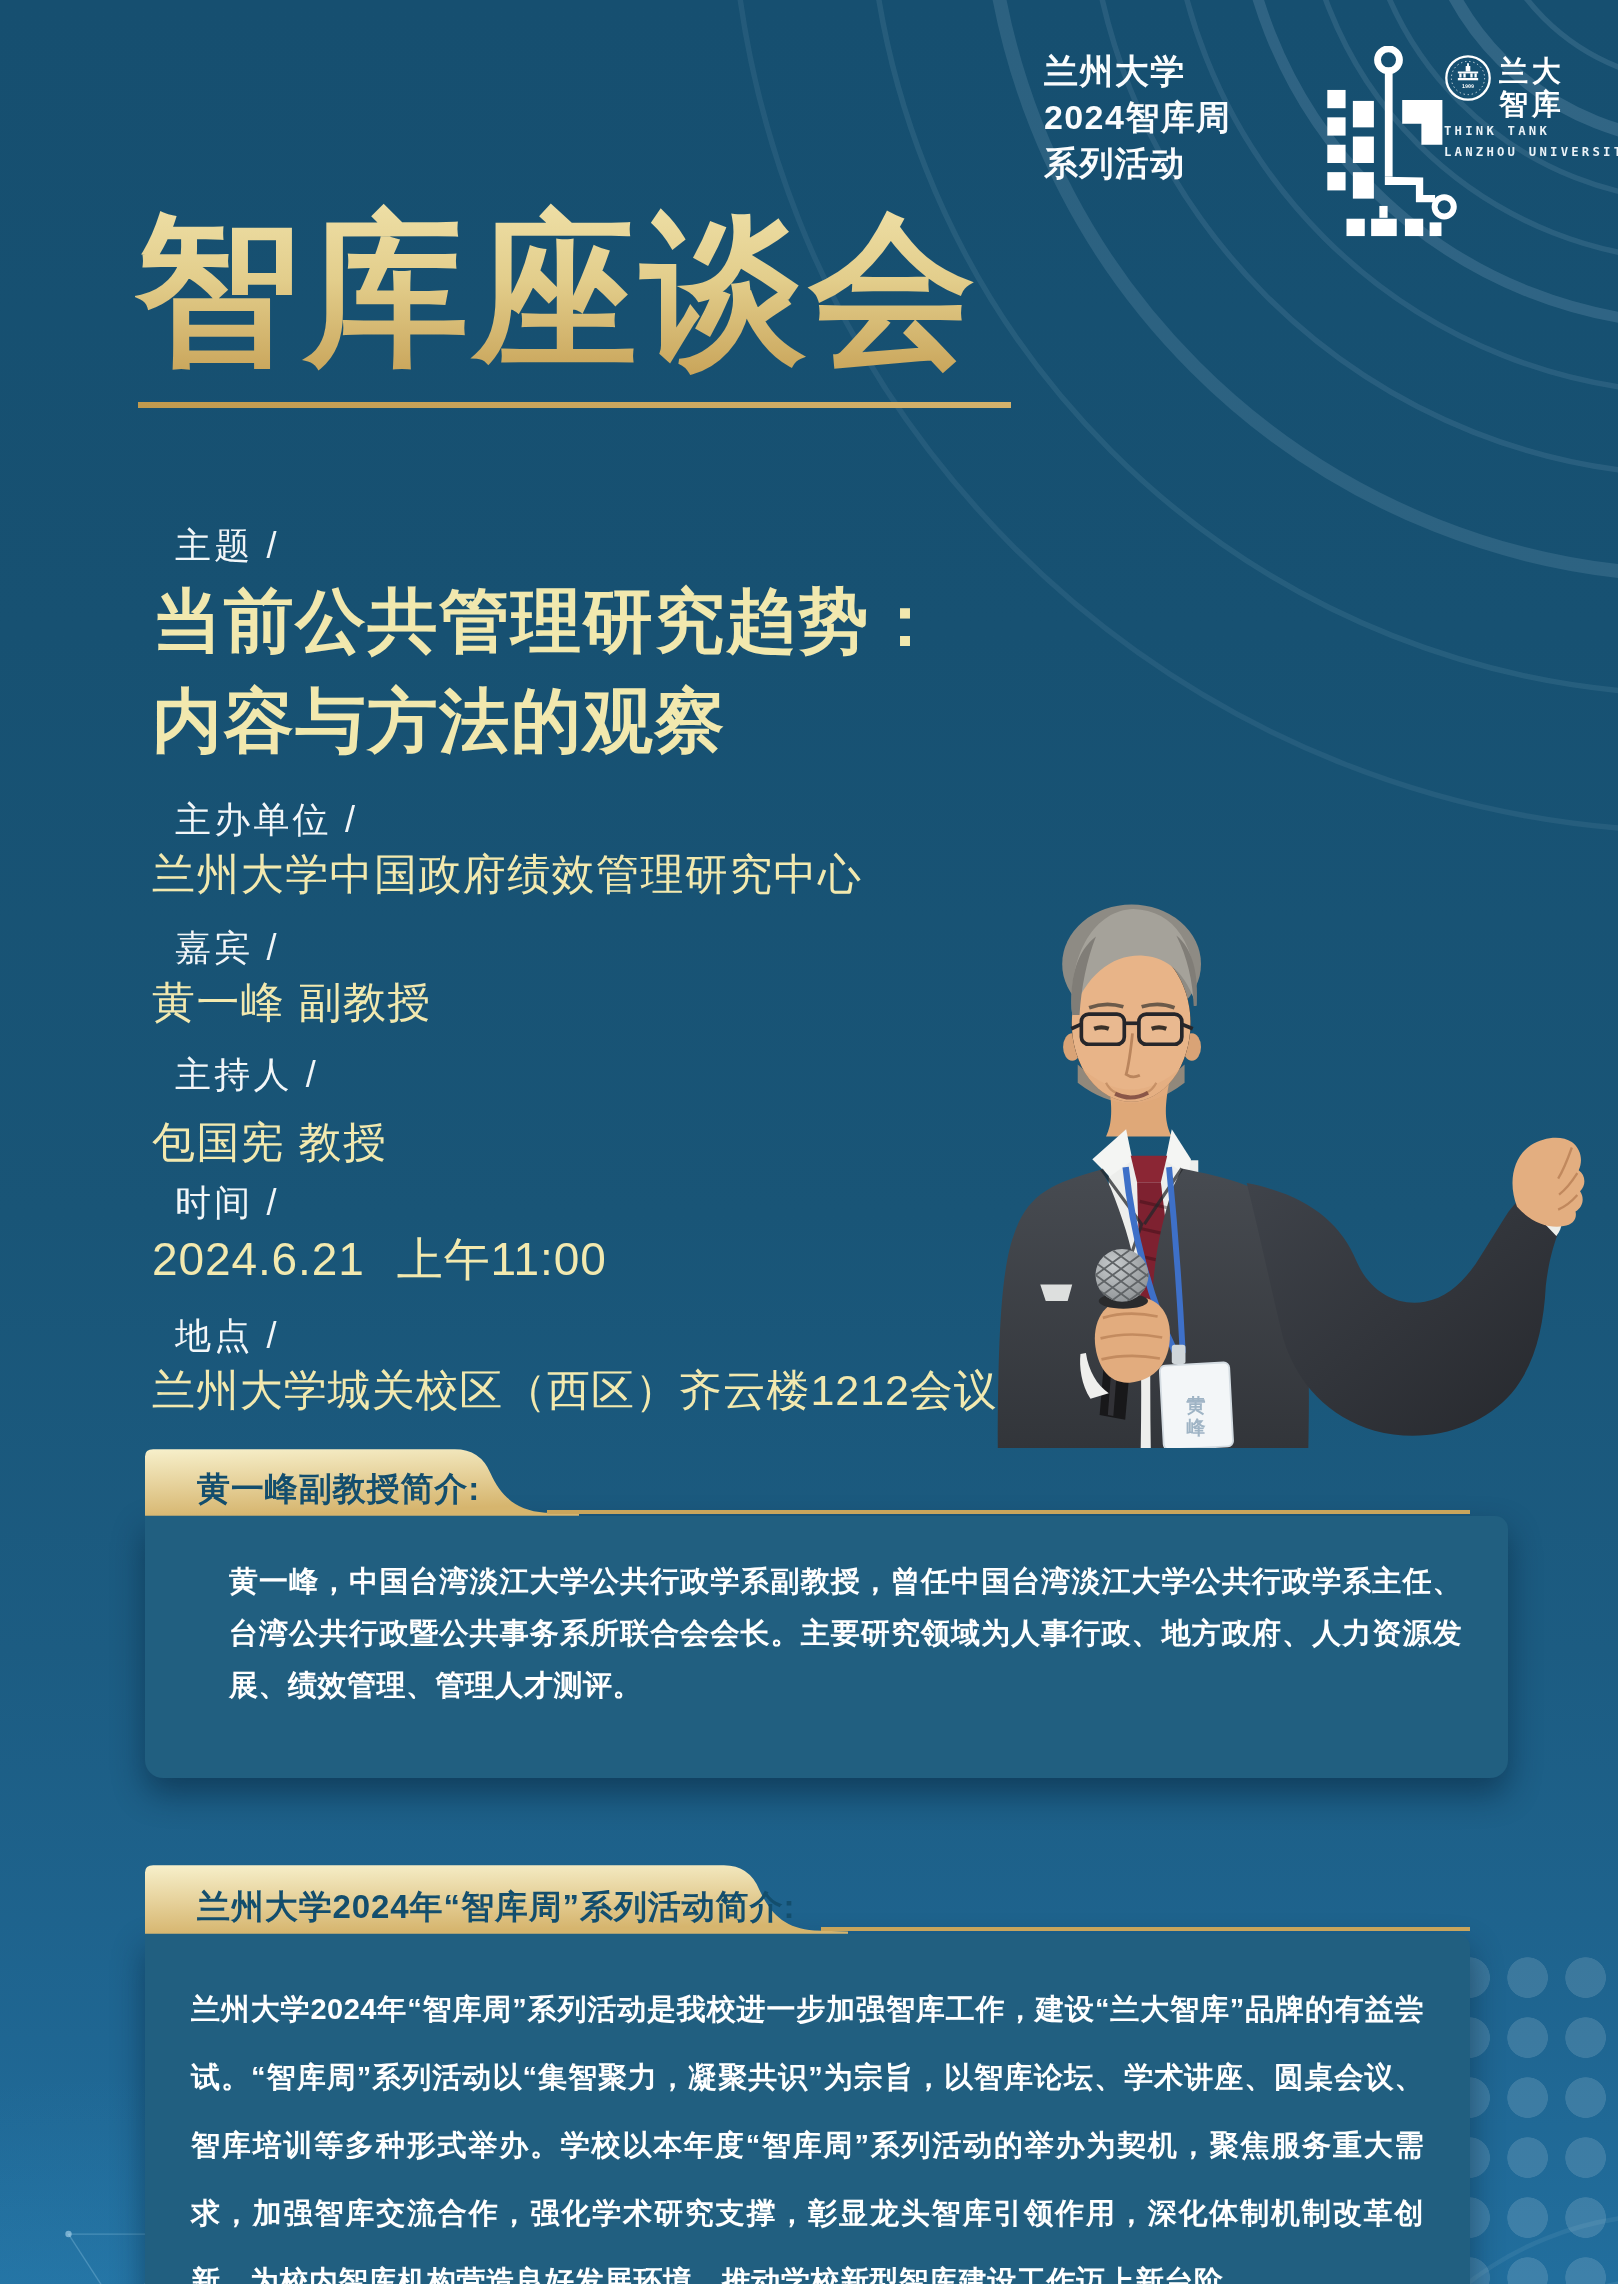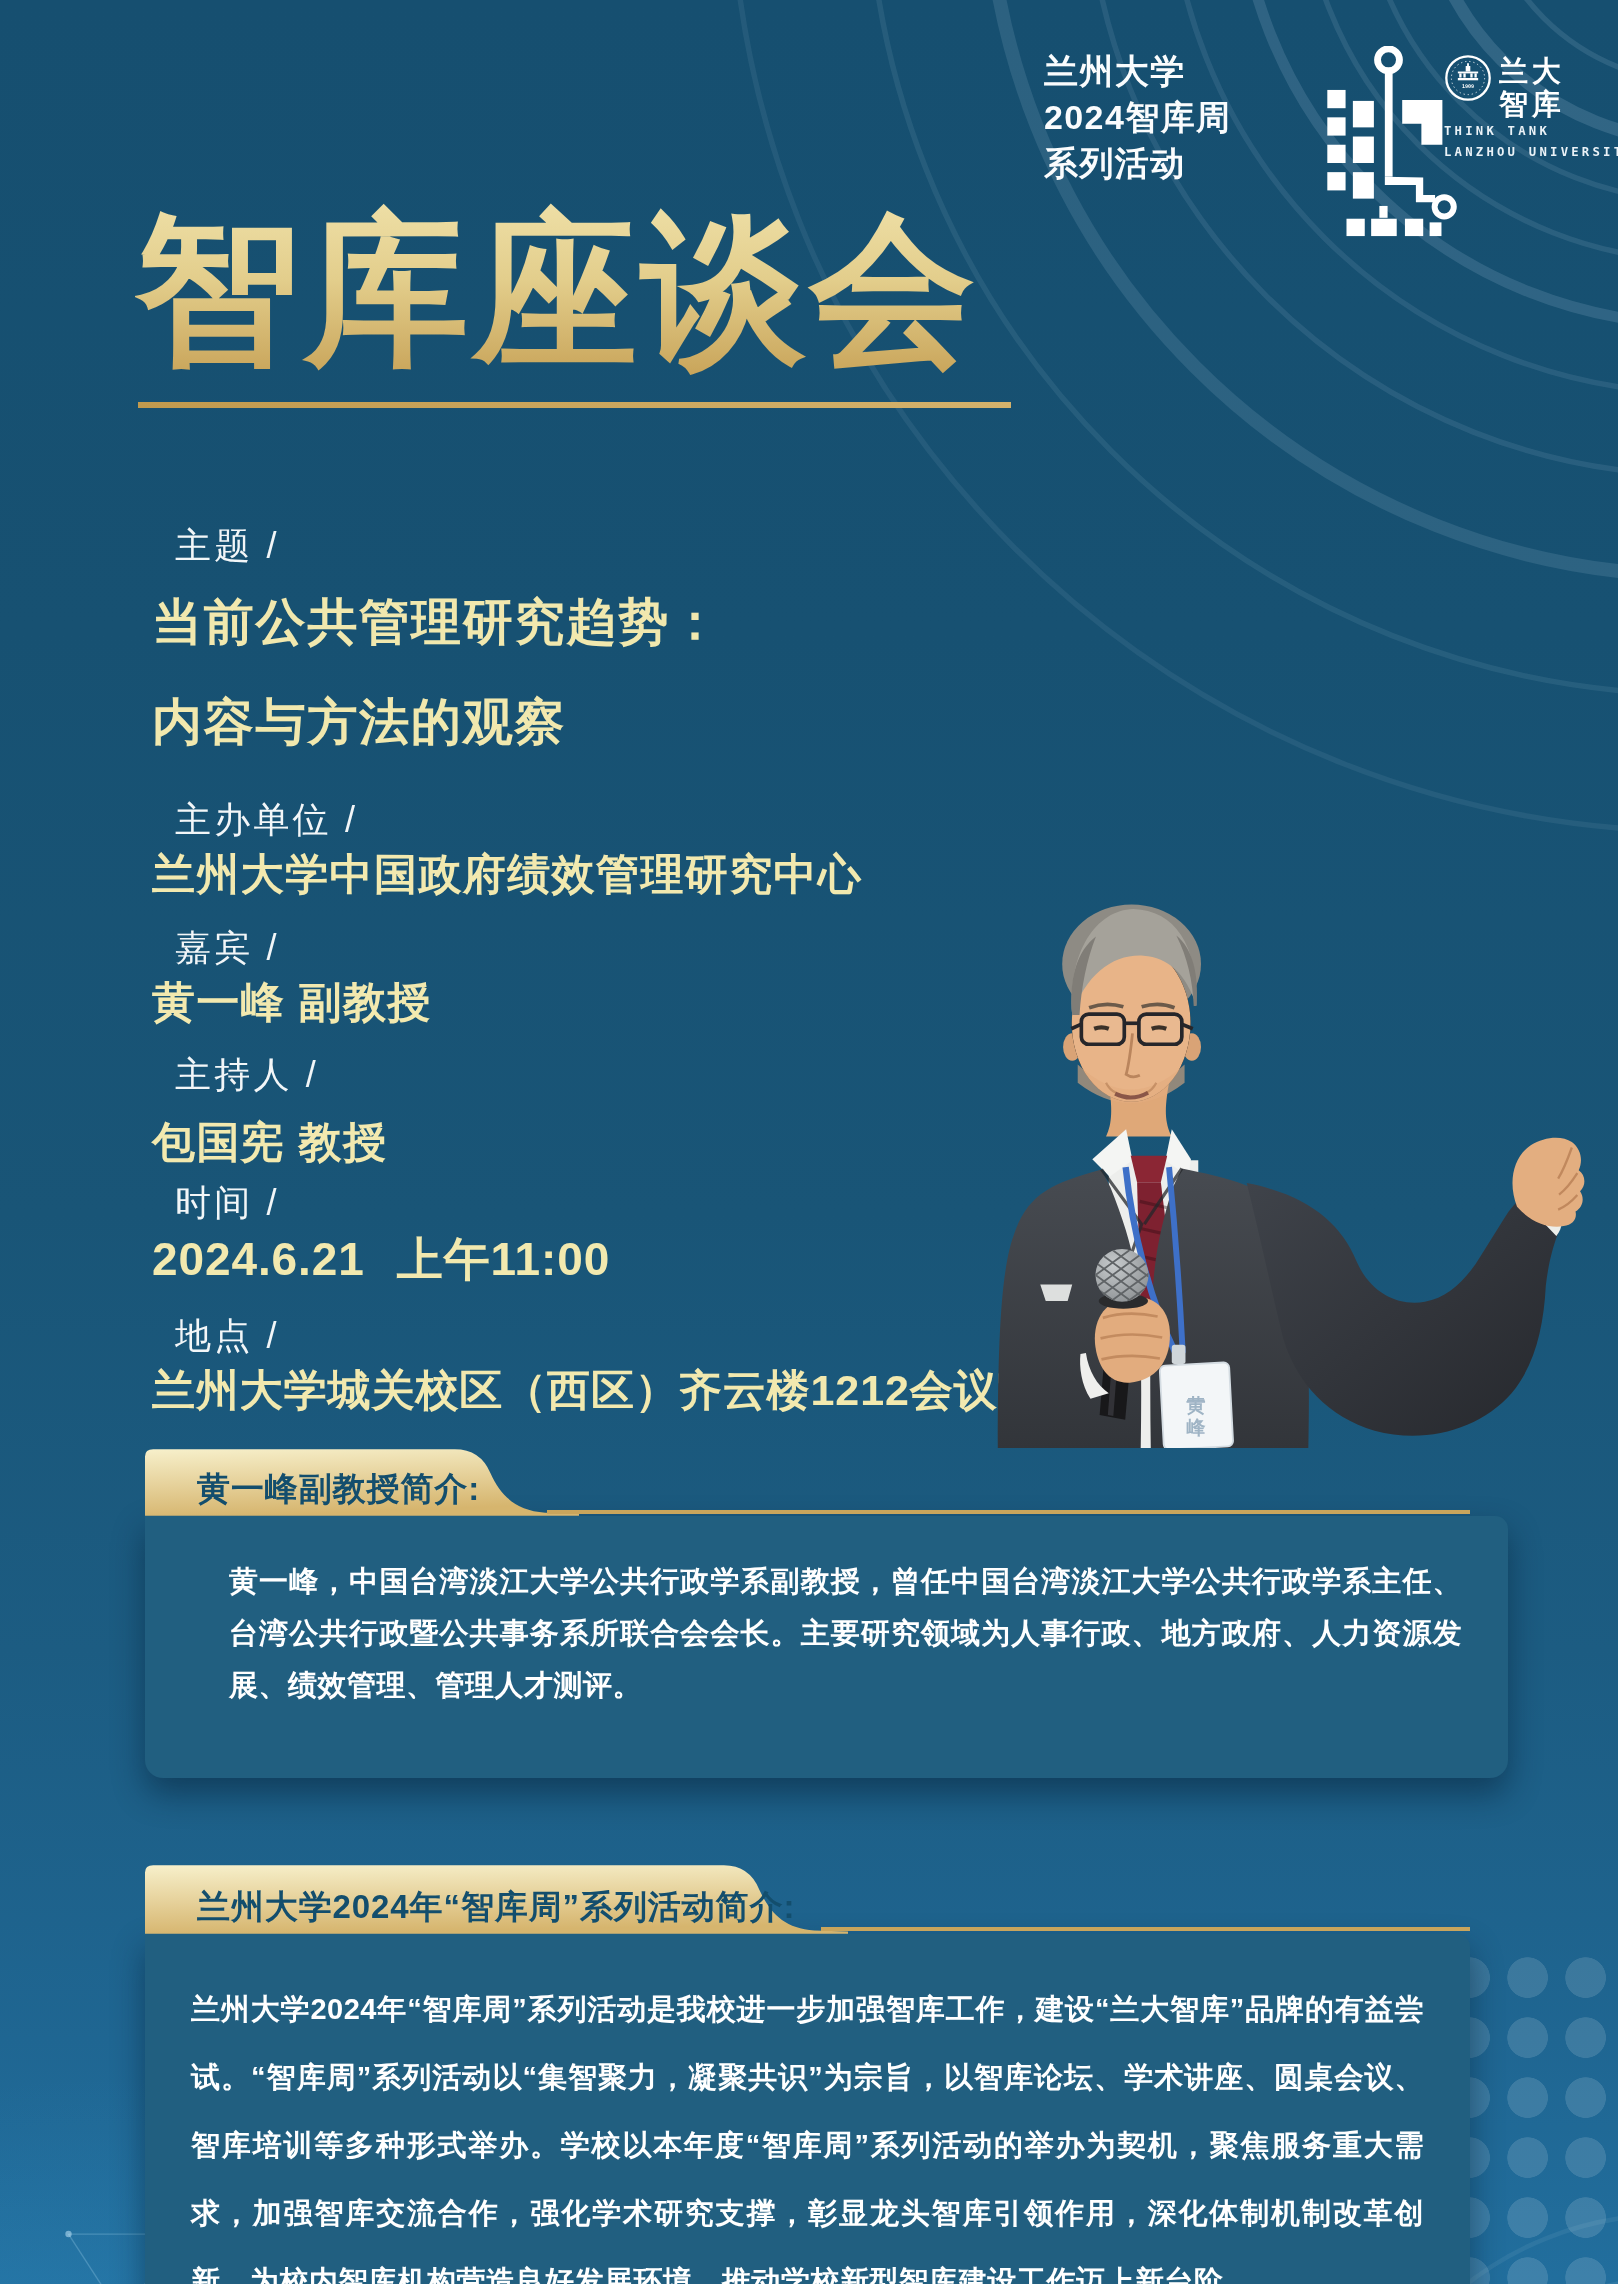--- a/index.html
+++ b/index.html
@@ -35,23 +35,23 @@
     font-family:"DejaVu Serif","Liberation Serif",serif;
     font-weight:700;font-size:165px;line-height:1.25;letter-spacing:3.7px;white-space:nowrap;
     background:linear-gradient(180deg,#EEDFA6 8%,#E3CE8C 45%,#C7A257 95%);
     -webkit-background-clip:text;background-clip:text;color:transparent;
   }
   .title-underline{left:138px;top:402px;width:873px;height:6px;
     background:linear-gradient(90deg,#C19A4E,#D3B26C);}
 
   
   .sec-label{left:152px;color:#F2F6F8;font-size:36px;font-weight:500;letter-spacing:3.2px;white-space:nowrap;margin-left:23px;}
-  .sec-value{left:152px;color:#F2E9AF;font-weight:700;white-space:nowrap;}
+  .sec-value{left:152px;color:#F2E9AF;font-weight:400;white-space:nowrap;}
   .topic-value{left:152px;top:572px;color:#F1E8AE;font-weight:700;
-    font-size:50px;line-height:100px;letter-spacing:1.8px;font-family:Liberation Serif, serif;}
+    font-size:70px;line-height:100px;letter-spacing:1.8px;font-family:Liberation Serif, serif;}
   .v-organizer{top:846px;font-size:43px;letter-spacing:1.4px;}
   .v-guest{top:974px;font-size:43px;letter-spacing:1.4px;}
   .v-host{top:1102px;font-size:43px;letter-spacing:1.4px;margin-top:12px;}
   .v-time{top:1229px;font-size:46px;letter-spacing:0.9px;}
   .v-time .gap{display:inline-block;width:32px;}
   .v-venue{top:1362px;font-size:43px;letter-spacing:0.9px;}
   .l-topic{top:522px}.l-organizer{top:796px}.l-guest{top:924px}
   .l-host{top:1051px}.l-time{top:1179px}.l-venue{top:1312px}
 
   

